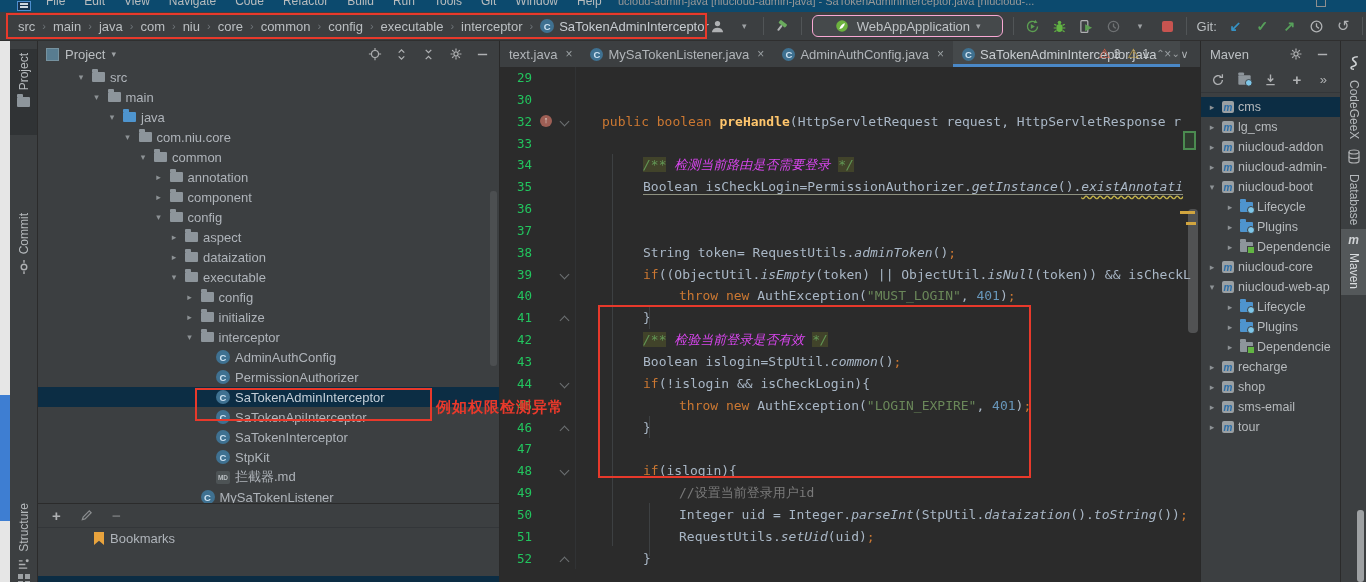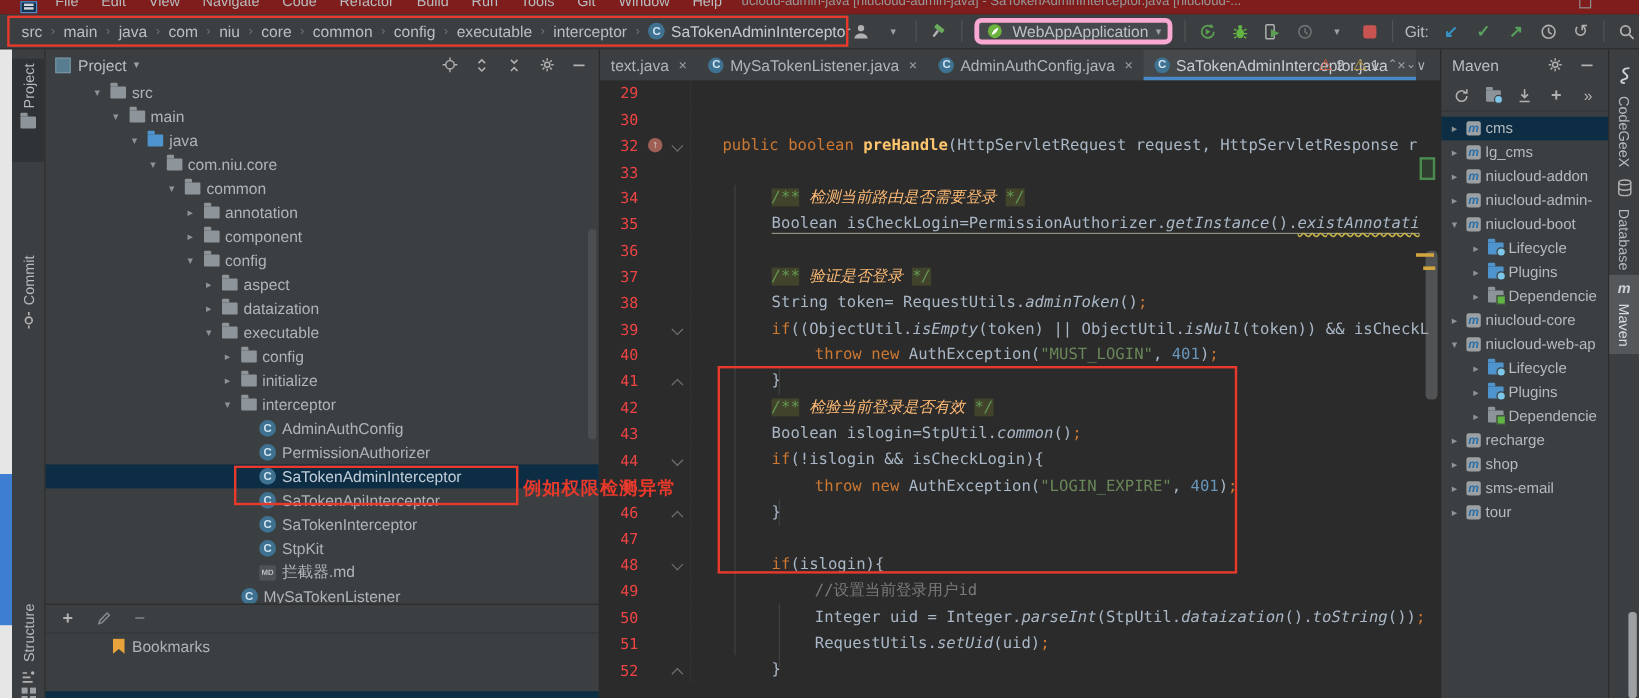--- a/index.html
+++ b/index.html
@@ -1,35 +1,35 @@
 <!DOCTYPE html>
 <html><head>
 <meta charset="utf-8">
 <style>
   *{box-sizing:border-box;margin:0;padding:0}
   body{width:1366px;height:582px;overflow:hidden;background:#2b2b2b;
        font-family:"Liberation Sans",sans-serif;position:relative;-webkit-font-smoothing:antialiased}
   
-  .menubar{position:absolute;top:0;left:0;width:1366px;height:12px;background:#7f1d1d;overflow:hidden;z-index:5}
+  .menubar{position:absolute;top:0;left:0;width:1366px;height:12px;background:#0c4a6e;overflow:hidden;z-index:5}
   .appicon{position:absolute;left:17px;top:1px;width:14px;height:10px;border:1px solid #4e8fd0;background:#16324d}
   .appicon i{display:block;height:2px;margin:1px 2px 0;background:#cfd8df}
   .menu-items{position:absolute;top:-6px;left:46px;display:flex;gap:19px;font-size:12px;color:#b8bcbe;white-space:nowrap}
   .wintitle{position:absolute;top:-5px;left:618px;font-size:11px;color:#989898;white-space:nowrap}
   .winbtn{position:absolute;right:40px;top:-3px;width:10px;height:10px;border:1px solid #8f8f8f}
   
   .navbar{position:absolute;top:12px;left:0;width:1366px;height:29px;background:#3c3f41;
           border-bottom:1px solid #2f2f2f;display:flex;align-items:center;z-index:5}
   .crumbs{display:flex;align-items:center;gap:7px;padding-left:18px;font-size:13px;color:#bbbfc2;white-space:nowrap}
   .crumb-sep{color:#70767a;font-size:11px}
   .crumb-last{display:flex;align-items:center;gap:5px;color:#c7ccd1}
   .toolbar{margin-left:auto;display:flex;align-items:center;gap:10px;padding-right:10px}
   .tgroup{display:flex;align-items:center;gap:10px}
   .vsep{width:1px;height:18px;background:#515557}
-  .runcfg{display:flex;align-items:center;gap:6px;background:#45494b;border:4px solid #f9a8d4;
-          border-radius:6px;height:22px;padding:0 5px;font-size:13px;color:#bfc3c6}
+  .runcfg{display:flex;align-items:center;gap:6px;background:#45494b;border:1px solid #f9a8d4;
+          border-radius:6px;height:22px;padding:0 21px;font-size:13px;color:#bfc3c6}
   .ticon{display:inline-flex;align-items:center;justify-content:center;width:17px;height:17px}
   .dd{color:#9da1a4;font-size:9px}
   
   .ann-box{position:absolute;border:2px solid #e8392b;z-index:60;pointer-events:none}
   .callout{position:absolute;left:436px;top:398px;z-index:61;color:#e8392b;font-weight:bold;
            font-size:15px;letter-spacing:1px;white-space:nowrap}
   
   .main{position:absolute;top:41px;left:0;width:1366px;height:541px}
   .bgstrip{position:absolute;left:0;top:0;width:10px;height:541px;background:#e6e6e6}
   .bgblue{position:absolute;left:0;top:354px;width:10px;height:126px;background:#3e7ed2}
@@ -61,27 +61,27 @@
   .editor{position:absolute;left:500px;top:0;width:700px;height:541px;background:#2b2b2b}
   .tabbar{height:26px;background:#3c3f41;display:flex;align-items:stretch;overflow:hidden}
   .tab{display:flex;align-items:center;gap:5px;padding:0 9px;font-size:13px;color:#b1b5b9;position:relative;white-space:nowrap}
   .tab.active{background:#45494b;color:#c9cdd1}
   .tab.active::after{content:"";position:absolute;left:0;right:0;bottom:0;height:3px;background:#4a88c7}
   .tab .tx{color:#9aa0a3;font-size:12px;margin-left:3px}
   .tab-chev{margin-left:auto;align-self:center;padding-right:14px;color:#aeb2b5;font-size:11px}
   .code{position:absolute;top:26px;left:0;width:100%;height:515px;font-family:"DejaVu Sans Mono",monospace;
         font-size:13px;line-height:21.85px;color:#a9b7c6;overflow:hidden}
   .cline{height:21.85px;display:flex;white-space:pre}
-  .lnum{width:32px;flex:none;text-align:right;color:#ef4444;font-size:12.5px}
+  .lnum{width:32px;flex:none;text-align:right;color:#22c55e;font-size:12.5px}
   .gslot{width:44px;flex:none;position:relative;border-right:1px solid #313335;margin-right:0}
   .ctext{flex:none}
   .i1{padding-left:26px}.i2{padding-left:67px}.i3{padding-left:103px}
   .c-kw{color:#cc7832}.c-ann{color:#bbb529}.c-decl{color:#ffc66d;font-weight:bold}
   .c-call{color:#a9b7c6;font-style:italic}.c-str{color:#6a8759}.c-num{color:#6897bb}
-  .c-cmt{color:#fdba74;font-style:italic}.c-cb{color:#629755;font-style:italic;background:#41432a}
+  .c-cmt{color:#d946ef;font-style:italic}.c-cb{color:#629755;font-style:italic;background:#41432a}
   .c-lc{color:#7a7a7a}.c-p{color:#a9b7c6}
   .c-wavy{color:#a9b7c6;font-style:italic;text-decoration:underline wavy #c7b54a;text-underline-offset:3px}
   .u35{border-bottom:1px solid #8e9180}
   .fold{position:absolute;right:7px;top:7px;width:7px;height:7px;border-right:1.6px solid #6d7173;
         border-bottom:1.6px solid #6d7173;transform:rotate(45deg)}
   .fold.end{transform:rotate(-135deg);top:10px}
   .ovr{position:absolute;left:8px;top:4px;width:12px;height:12px;border-radius:50%;background:#9e5f55;
        color:#e8e2da;font-size:9px;display:flex;align-items:center;justify-content:center;font-family:"Liberation Sans"}
   .iguide{position:absolute;width:1px;background:#3d4042;z-index:1}
   .inspect{position:absolute;top:5px;right:20px;display:flex;align-items:center;gap:7px;font-size:12px;color:#bfc3c6;z-index:3}
@@ -576,21 +576,21 @@
       <span class="updn">⌄</span>
     </div>
     <div class="code" id="code">
         <div class="cline"><span class="lnum">29</span><span class="gslot"></span><span class="ctext"></span></div>
         <div class="cline"><span class="lnum">30</span><span class="gslot"></span><span class="ctext"></span></div>
         <div class="cline"><span class="lnum">32</span><span class="gslot"><span class="ovr">↑</span><span class="fold"></span></span><span class="ctext i1"><span class="c-kw">public boolean </span><span class="c-decl">preHandle</span><span class="c-p">(HttpServletRequest request, HttpServletResponse r</span></span></div>
         <div class="cline"><span class="lnum">33</span><span class="gslot"></span><span class="ctext"></span></div>
         <div class="cline"><span class="lnum">34</span><span class="gslot"></span><span class="ctext i2"><span class="c-cb">/**</span><span class="c-cmt"> 检测当前路由是否需要登录 </span><span class="c-cb">*/</span></span></div>
         <div class="cline"><span class="lnum">35</span><span class="gslot"></span><span class="ctext i2"><span class="u35"><span class="c-p">Boolean isCheckLogin=PermissionAuthorizer.</span><span class="c-call">getInstance</span><span class="c-p">().</span><span class="c-wavy">existAnnotati</span></span></span></div>
         <div class="cline"><span class="lnum">36</span><span class="gslot"></span><span class="ctext"></span></div>
-        <div class="cline"><span class="lnum">37</span><span class="gslot"></span><span class="ctext i2"><span class="c-cb">/**</span><span class="c-cmt"> 验证是否登录 </span><span class="c-cb">*/</span></span></div>
+        <div class="cline"><span class="lnum">37</span><span class="gslot"></span></div>
         <div class="cline"><span class="lnum">38</span><span class="gslot"></span><span class="ctext i2"><span class="c-p">String token= RequestUtils.</span><span class="c-call">adminToken</span><span class="c-p">()</span><span class="c-kw">;</span></span></div>
         <div class="cline"><span class="lnum">39</span><span class="gslot"><span class="fold"></span></span><span class="ctext i2"><span class="c-kw">if</span><span class="c-p">((ObjectUtil.</span><span class="c-call">isEmpty</span><span class="c-p">(token) || ObjectUtil.</span><span class="c-call">isNull</span><span class="c-p">(token)) &amp;&amp; isCheckL</span></span></div>
         <div class="cline"><span class="lnum">40</span><span class="gslot"></span><span class="ctext i3"><span class="c-kw">throw new </span><span class="c-p">AuthException(</span><span class="c-str">"MUST_LOGIN"</span><span class="c-p">, </span><span class="c-num">401</span><span class="c-p">)</span><span class="c-kw">;</span></span></div>
         <div class="cline"><span class="lnum">41</span><span class="gslot"><span class="fold end"></span></span><span class="ctext i2"><span class="c-p">}</span></span></div>
         <div class="cline"><span class="lnum">42</span><span class="gslot"></span><span class="ctext i2"><span class="c-cb">/**</span><span class="c-cmt"> 检验当前登录是否有效 </span><span class="c-cb">*/</span></span></div>
         <div class="cline"><span class="lnum">43</span><span class="gslot"></span><span class="ctext i2"><span class="c-p">Boolean islogin=StpUtil.</span><span class="c-call">common</span><span class="c-p">()</span><span class="c-kw">;</span></span></div>
         <div class="cline"><span class="lnum">44</span><span class="gslot"><span class="fold"></span></span><span class="ctext i2"><span class="c-kw">if</span><span class="c-p">(!islogin &amp;&amp; isCheckLogin){</span></span></div>
         <div class="cline"><span class="lnum">45</span><span class="gslot"></span><span class="ctext i3"><span class="c-kw">throw new </span><span class="c-p">AuthException(</span><span class="c-str">"LOGIN_EXPIRE"</span><span class="c-p">, </span><span class="c-num">401</span><span class="c-p">)</span><span class="c-kw">;</span></span></div>
         <div class="cline"><span class="lnum">46</span><span class="gslot"><span class="fold end"></span></span><span class="ctext i2"><span class="c-p">}</span></span></div>
         <div class="cline"><span class="lnum">47</span><span class="gslot"></span><span class="ctext"></span></div>

